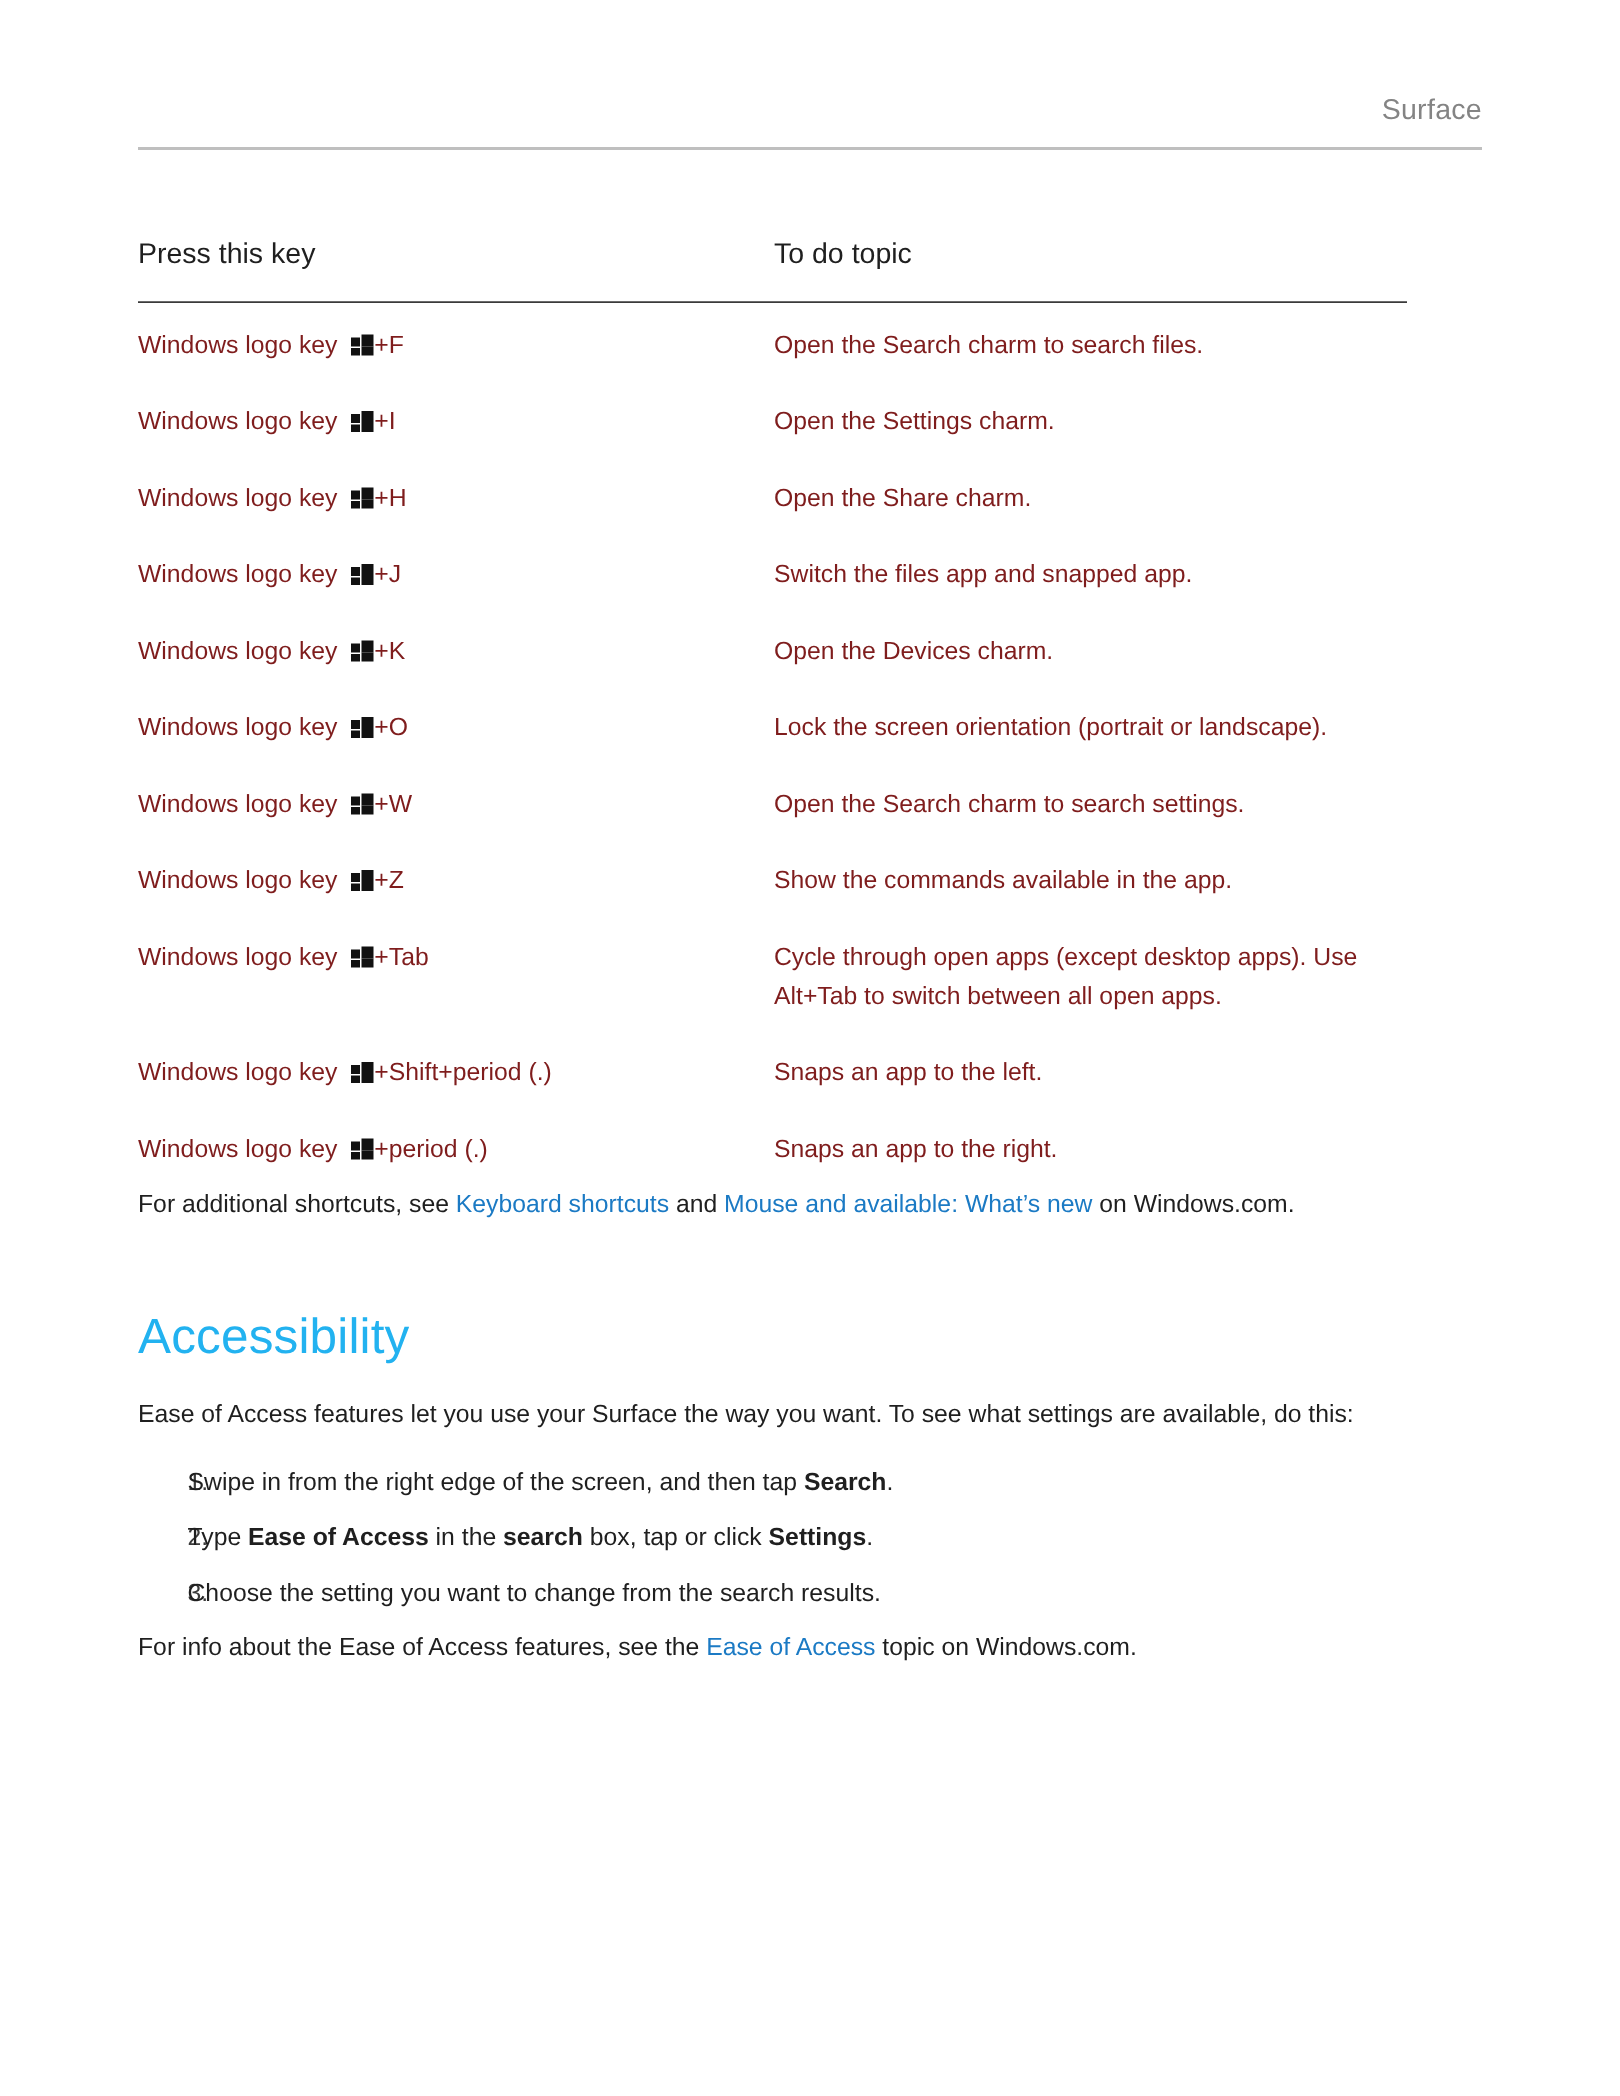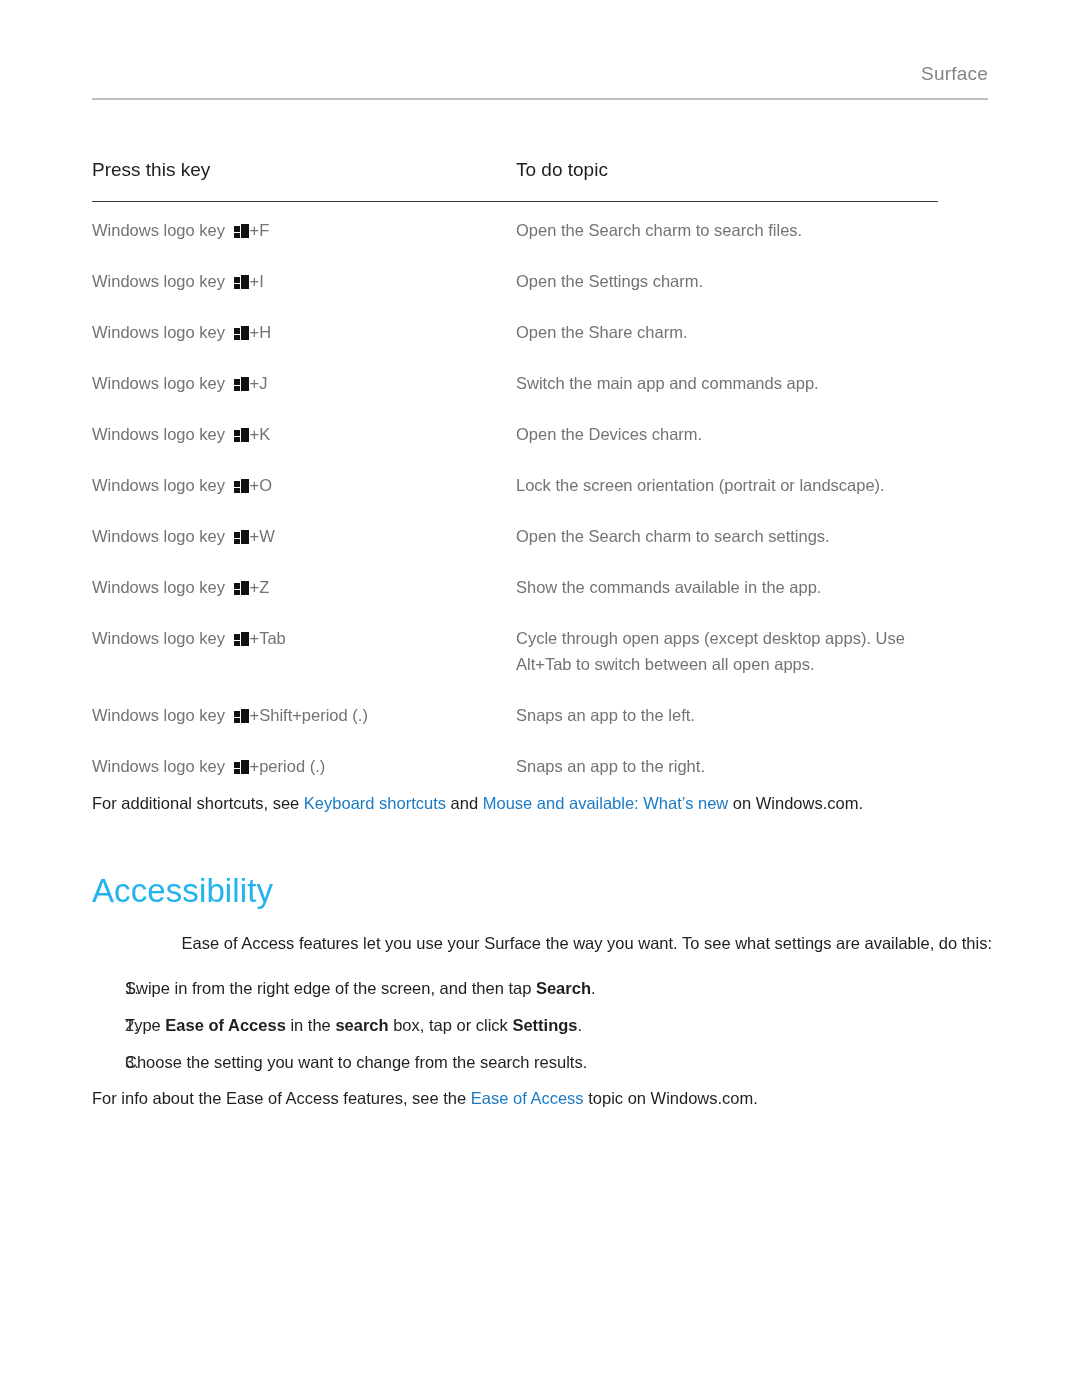--- a/index.html
+++ b/index.html
@@ -67,21 +67,21 @@
     line-height: 24px;
     color: #1f1f1f;
     padding: 0 0 19px 0;
     border-bottom: 1.6px solid #3a3a3a;
     vertical-align: top;
   }
 
   .tbl tbody td {
     font-size: 16.5px;
     line-height: 26px;
-    color: #737373;
+    color: #7f1d1d;
     padding: 13px 0 12px 0;
     vertical-align: top;
     border: none;
   }
   .tbl tbody tr:first-child td { padding-top: 15px; }
 
   .keycell { white-space: nowrap; }
   .desccell { padding-right: 10px; }
 
   
@@ -130,21 +130,20 @@
     color: #22b2f0;
     font-weight: normal;
     letter-spacing: 0.1px;
     margin: 0;
   }
 
   .intro-para {
     left: 92px;
     top: 930px;
     width: 900px;
-    text-align: right;
   }
 
   .steps {
     position: absolute;
     left: 92px;
     top: 975px;
     width: 880px;
   }
   .step {
     display: flex;
@@ -214,21 +213,21 @@
           <tr>
             <td class="keycell"><span>Windows logo key </span><span class="winlogo"><i class="p1"></i><i class="p2"></i><i class="p3"></i><i class="p4"></i></span><span>+I</span></td>
             <td class="desccell">Open the Settings charm.</td>
           </tr>
           <tr>
             <td class="keycell"><span>Windows logo key </span><span class="winlogo"><i class="p1"></i><i class="p2"></i><i class="p3"></i><i class="p4"></i></span><span>+H</span></td>
             <td class="desccell">Open the Share charm.</td>
           </tr>
           <tr>
             <td class="keycell"><span>Windows logo key </span><span class="winlogo"><i class="p1"></i><i class="p2"></i><i class="p3"></i><i class="p4"></i></span><span>+J</span></td>
-            <td class="desccell">Switch the main app and commands app.</td>
+            <td class="desccell">Switch the files app and snapped app.</td>
           </tr>
           <tr>
             <td class="keycell"><span>Windows logo key </span><span class="winlogo"><i class="p1"></i><i class="p2"></i><i class="p3"></i><i class="p4"></i></span><span>+K</span></td>
             <td class="desccell">Open the Devices charm.</td>
           </tr>
           <tr>
             <td class="keycell"><span>Windows logo key </span><span class="winlogo"><i class="p1"></i><i class="p2"></i><i class="p3"></i><i class="p4"></i></span><span>+O</span></td>
             <td class="desccell">Lock the screen orientation (portrait or landscape).</td>
           </tr>
           <tr>

